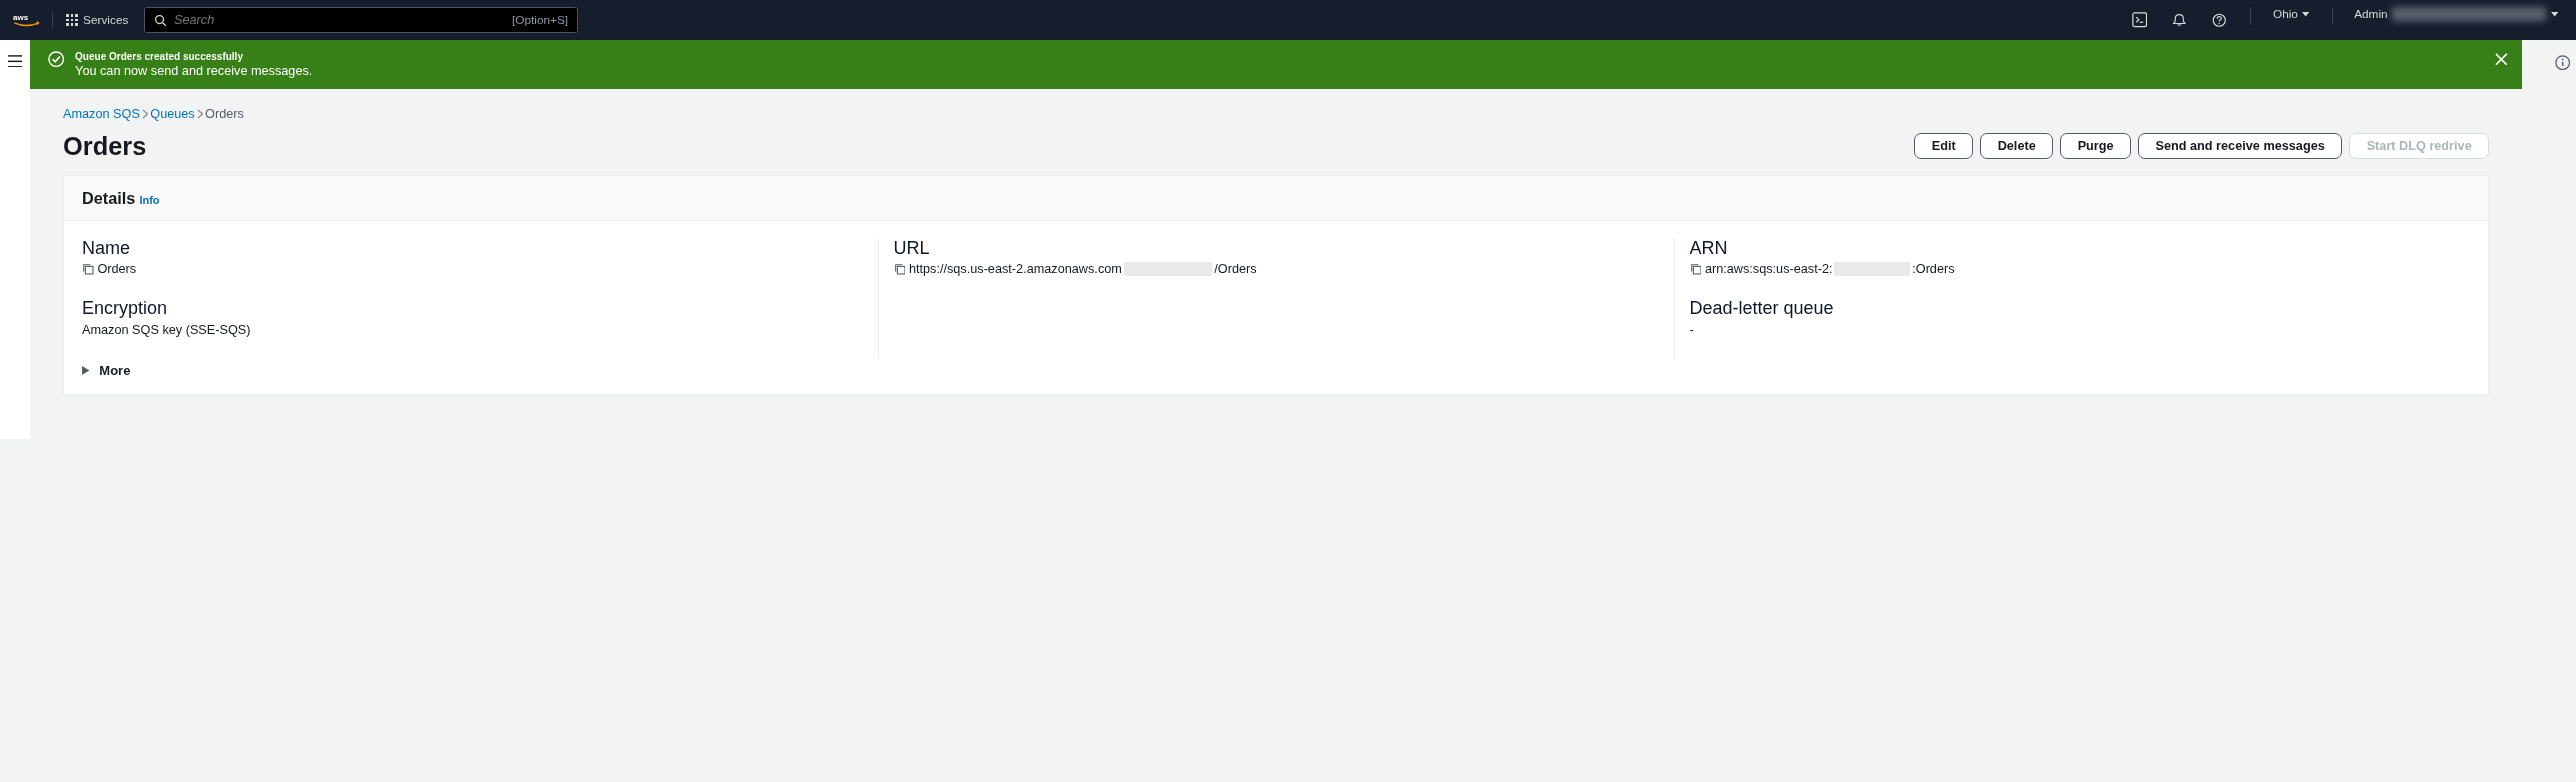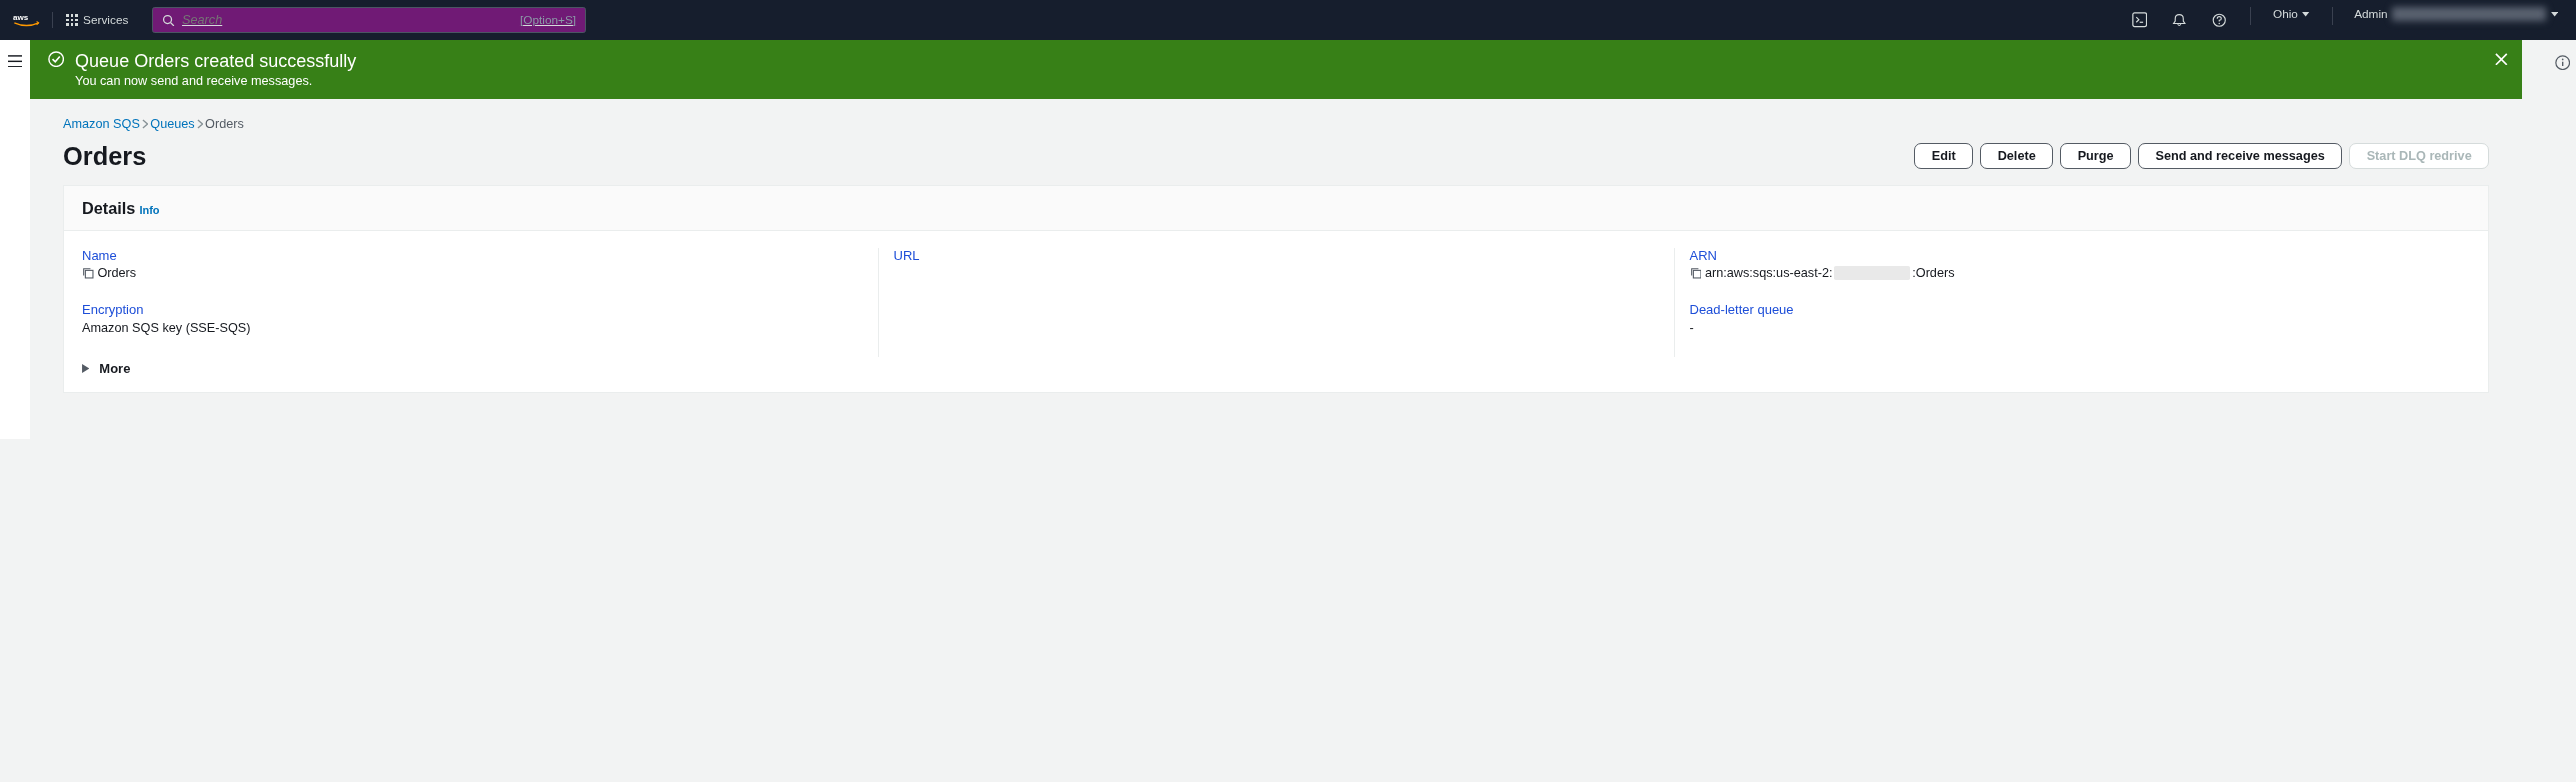--- a/index.html
+++ b/index.html
@@ -4,40 +4,40 @@
   <style>
     * { margin:0; padding:0; box-sizing:border-box; font-family:"Amazon Ember","Helvetica Neue",Arial,sans-serif; }
     body { background:#f2f3f3; font-size:12.7px; color:#16191f; }
 
     
     .top-nav { background:#161e2d; height:40px; display:flex; align-items:center; padding:0 12.7px; color:#d5dbdb; }
     .logo { padding-right:12.7px; border-right:0.9px solid #3a4150; display:flex; align-items:center; }
     .services-item { display:flex; align-items:center; gap:5.4px; padding:0 12.7px; border-right:0.9px solid transparent; cursor:pointer; font-size:11.8px; }
     .services-grid { display:grid; grid-template-columns:repeat(3,2.7px); grid-template-rows:repeat(3,2.7px); gap:1.8px; }
     .services-grid span { background:#d5dbdb; width:2.7px; height:2.7px; }
-    .search-wrap { display:flex; align-items:center; background:#701a75; border:0.9px solid #4b5563; border-radius:2.7px; height:25.4px; width:434px; margin-left:10px; padding:0 9px; gap:7.3px;text-decoration:underline; }
+    .search-wrap { display:flex; align-items:center; background:#000000; border:0.9px solid #4b5563; border-radius:2.7px; height:25.4px; width:434px; margin-left:2px; padding:0 9px; gap:7.3px; }
     .search-wrap input { background:transparent; border:none; outline:none; color:#d5dbdb; flex:1; font-size:12.7px; font-style:italic; }
     .search-hint { color:#8b9aa7; font-size:11.8px; }
     .nav-spacer { flex:1; }
     .nav-icons { display:flex; align-items:flex-start; gap:11px; }
     .nav-icon-btn { width:29px; height:25.4px; display:flex; align-items:center; justify-content:center; cursor:pointer; }
     .nav-divider { width:0.9px; height:18px; background:#3a4150; margin:0 5.4px; }
     .nav-text { display:flex; align-items:center; gap:4.5px; font-size:11.8px; cursor:pointer; padding:0 5.4px; }
     .blurred { filter:blur(3.6px); user-select:none; }
 
     
     .sub-row { display:flex; align-items:flex-start; }
     .hamburger-cell { width:30px; display:flex; justify-content:center; padding-top:14.5px; background:#fff; height:399px; }
     .main-area { flex:1; padding-right:27px; position:relative; }
     .info-cell { width:27px; display:flex; justify-content:center; padding-top:14.5px; background:#f2f3f3; }
 
     
     .flash { background:#378017; color:#fff; padding:11px 18px; display:flex; align-items:flex-start; gap:9px; position:relative; }
     .flash-body { display:flex; flex-direction:column; gap:1.8px; margin-left:1.8px; }
-    .flash-title { font-weight:400; font-size:18px; }
+    .flash-title { font-weight:700; font-size:10px; }
     .flash-msg { font-size:12.7px; }
     .flash-close { position:absolute; right:14.5px; top:12.7px; cursor:pointer; }
 
     
     .breadcrumbs { display:flex; align-items:center; gap:2px; padding:18px 33px 5.4px; font-size:12.7px; }
     .breadcrumbs a { color:#0073bb; text-decoration:none; cursor:pointer; }
     .bc-sep { color:#687078; display:flex; align-items:center; }
     .bc-current { color:#545b64; }
 
     
@@ -50,21 +50,21 @@
     
     .panel { margin:0 33px 16.3px; border:0.9px solid #eaeded; background:#fff; }
     .panel-header { padding:12.7px 18px; display:flex; align-items:baseline; gap:4px; border-bottom:0.9px solid #eaeded; background:#fafafa; }
     .panel-header h2 { font-size:16.3px; font-weight:700; }
     .panel-header .info-link { color:#0073bb; font-size:11px; font-weight:700; cursor:pointer; }
     .panel-body { padding:16.3px 18px 9px; }
     .cols { display:grid; grid-template-columns:1fr 1fr 1fr; }
     .col { padding:0 14.5px; border-left:0.9px solid #eaeded; }
     .col:first-child { border-left:none; padding-left:0; }
     .field { margin-bottom:22px; }
-    .field-label { color:#1d4ed8; font-size:13px; margin-bottom:3.6px; }
+    .field-label { color:#0f172a; font-size:18px; margin-bottom:3.6px; }
     .field-value { font-size:12.7px; display:flex; align-items:center; gap:1.8px; }
     .copy-icon { display:inline-flex; margin-right:1.8px; cursor:pointer; }
     .more-row { display:flex; align-items:center; gap:10px; padding:3.6px 0 7.3px; cursor:pointer; font-size:13px; font-weight:700;text-align:right; }
     .redact { background:#e9e9e9; border-radius:1.8px; color:transparent; }
   </style>
 </head>
 <body>
 
 <div class="top-nav">
   <div class="logo">
@@ -214,20 +214,31 @@
             </div>
             <div class="field">
               <div class="field-label">Encryption</div>
               <div class="field-value">Amazon SQS key (SSE-SQS)</div>
             </div>
           </div>
 
           <div class="col">
             <div class="field">
               <div class="field-label">URL</div>
+              <div class="field-value">
+                <span class="copy-icon">
+                    <svg width="11.8" height="11.8" viewBox="0 0 14 14" fill="none">
+                      <rect x="4" y="4" width="9" height="9" stroke="#545b64" stroke-width="1.3"></rect>
+                      <path d="M2 10 L2 2 L10 2" stroke="#545b64" stroke-width="1.3" fill="none"></path>
+                    </svg>
+                  </span>
+                <span>https://sqs.us-east-2.amazonaws.com</span>
+                  <span class="redact">xxxxxxxxxxxxxx</span>
+                  <span>/Orders</span>
+              </div>
             </div>
           </div>
 
           <div class="col">
             <div class="field">
               <div class="field-label">ARN</div>
               <div class="field-value">
                 <span class="copy-icon">
                     <svg width="11.8" height="11.8" viewBox="0 0 14 14" fill="none">
                       <rect x="4" y="4" width="9" height="9" stroke="#545b64" stroke-width="1.3"></rect>

